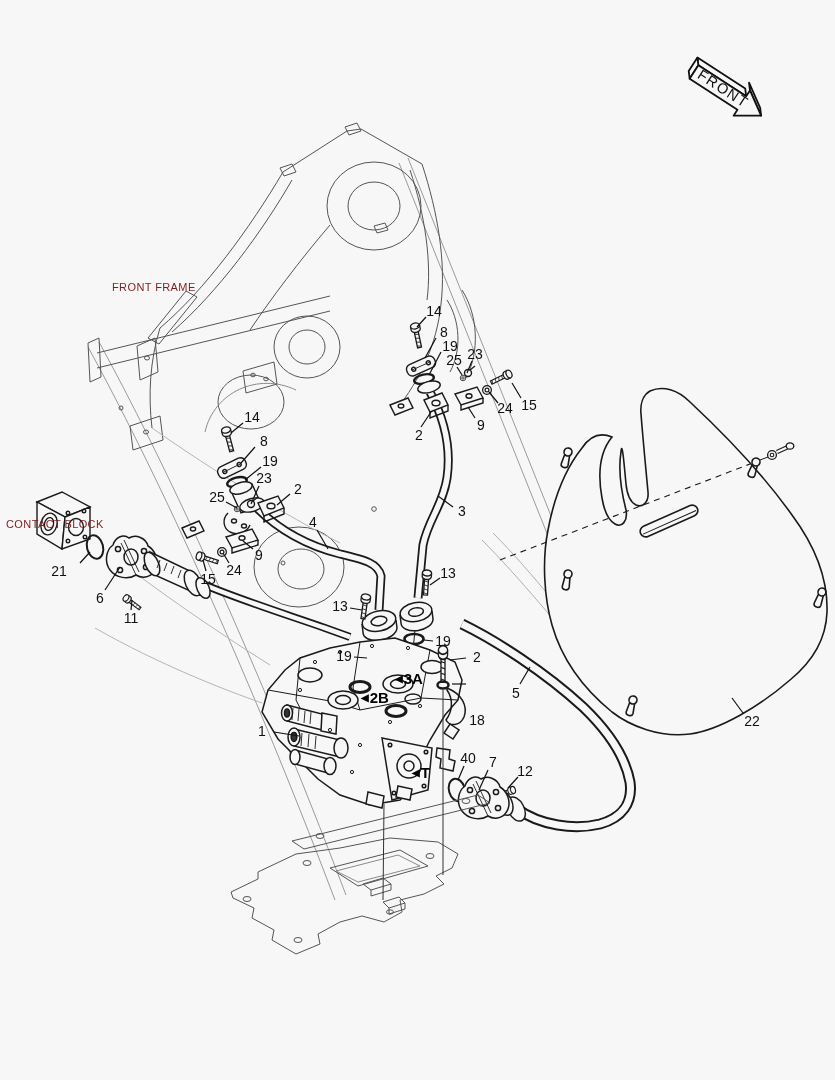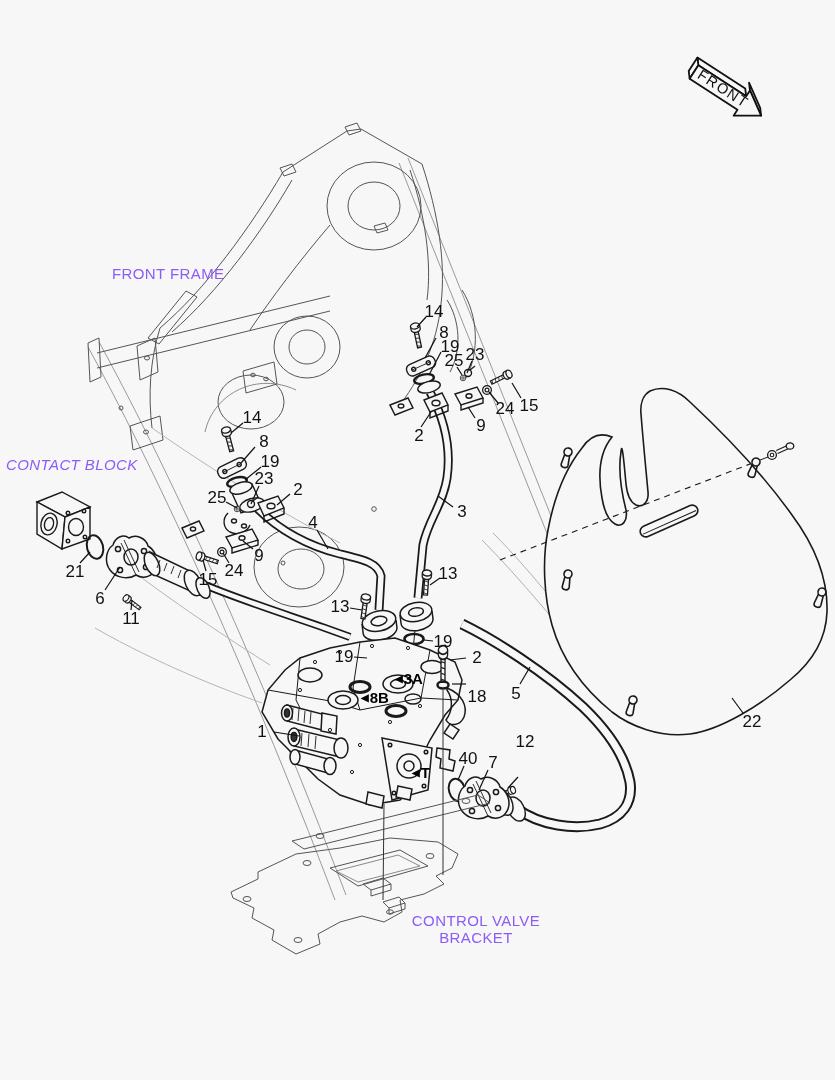--- a/index.html
+++ b/index.html
@@ -1,23 +1,23 @@
 <!DOCTYPE html>
 <html><head>
 <meta charset="utf-8">
 <style>
   html,body{margin:0;padding:0;background:#e4e4e4;}
   #stage{position:relative;width:835px;height:1080px;background:#f7f7f7;overflow:hidden;
          font-family:"Liberation Sans",sans-serif;}
   #art{position:absolute;left:0;top:0;}
   #overlay{position:absolute;left:0;top:0;width:835px;height:1080px;pointer-events:none;}
-  .part-num{position:absolute;transform:translate(-50%,-50%);font-size:17px;color:#111;
+  .part-num{position:absolute;transform:translate(-50%,-50%);font-size:14px;color:#111;
             white-space:nowrap;line-height:1;}
-  .cap-label{position:absolute;font-size:15px;color:#8b5cf6;letter-spacing:.4px;white-space:nowrap;
-             line-height:1.15;}
+  .cap-label{position:absolute;font-size:11px;color:#7f1d1d;letter-spacing:.4px;white-space:nowrap;
+             line-height:1.15;margin-top:16px;}
   .center-label{transform:translate(-50%,0);text-align:center;}
   .port-label{position:absolute;transform:translate(-50%,-50%);font-weight:bold;font-size:15px;
               color:#000;white-space:nowrap;line-height:1;display:flex;align-items:center;gap:1px;}
   .port-label .tri{font-size:10px;line-height:1;}
   #front-text{position:absolute;left:699px;top:66px;font-size:14.5px;letter-spacing:1.5px;
               color:#111;transform:rotate(33deg);transform-origin:0 50%;line-height:1;}
 </style>
 </head>
 <body>
 
@@ -466,38 +466,34 @@
         <line x1="350" y1="608" x2="362" y2="610"></line>
         <line x1="354" y1="657" x2="367" y2="658"></line>
         <line x1="80" y1="563" x2="90" y2="552"></line>
         <line x1="105" y1="590" x2="120" y2="567"></line>
         <line x1="131" y1="610" x2="132" y2="600"></line>
       </g>
 </svg>
 
 <div id="overlay">
   <div class="cap-label" style="left:112px;top:265px;">FRONT FRAME</div>
-  <div class="cap-label" style="left:6px;top:456px;font-style:italic;">CONTACT BLOCK</div>
-  <div class="cap-label center-label" style="left:476px;top:912px;">
-    <div>CONTROL VALVE</div>
-    <div>BRACKET</div>
-  </div>
+  <div class="cap-label" style="left:6px;top:502px;">CONTACT BLOCK</div>
   <div id="front-text">FRONT</div>
   <div id="labels-root">
         <span class="part-num" style="left: 262px; top: 731px;">1</span>
         <span class="part-num" style="left: 419px; top: 435px;">2</span>
         <span class="part-num" style="left: 462px; top: 511px;">3</span>
         <span class="part-num" style="left: 448px; top: 573px;">13</span>
         <span class="part-num" style="left: 443px; top: 641px;">19</span>
         <span class="part-num" style="left: 477px; top: 657px;">2</span>
-        <span class="part-num" style="left: 477px; top: 696px;">18</span>
+        <span class="part-num" style="left: 477px; top: 720px;">18</span>
         <span class="part-num" style="left: 516px; top: 693px;">5</span>
         <span class="part-num" style="left: 468px; top: 758px;">40</span>
         <span class="part-num" style="left: 493px; top: 762px;">7</span>
-        <span class="part-num" style="left: 525px; top: 741px;">12</span>
+        <span class="part-num" style="left: 525px; top: 771px;">12</span>
         <span class="part-num" style="left: 752px; top: 721px;">22</span>
         <span class="part-num" style="left: 434px; top: 311px;">14</span>
         <span class="part-num" style="left: 444px; top: 332px;">8</span>
         <span class="part-num" style="left: 450px; top: 346px;">19</span>
         <span class="part-num" style="left: 454px; top: 360px;">25</span>
         <span class="part-num" style="left: 475px; top: 354px;">23</span>
         <span class="part-num" style="left: 505px; top: 408px;">24</span>
         <span class="part-num" style="left: 529px; top: 405px;">15</span>
         <span class="part-num" style="left: 481px; top: 425px;">9</span>
         <span class="part-num" style="left: 252px; top: 417px;">14</span>
@@ -505,30 +501,30 @@
         <span class="part-num" style="left: 270px; top: 461px;">19</span>
         <span class="part-num" style="left: 264px; top: 478px;">23</span>
         <span class="part-num" style="left: 298px; top: 489px;">2</span>
         <span class="part-num" style="left: 217px; top: 497px;">25</span>
         <span class="part-num" style="left: 313px; top: 522px;">4</span>
         <span class="part-num" style="left: 259px; top: 555px;">9</span>
         <span class="part-num" style="left: 234px; top: 570px;">24</span>
         <span class="part-num" style="left: 208px; top: 579px;">15</span>
         <span class="part-num" style="left: 340px; top: 606px;">13</span>
         <span class="part-num" style="left: 344px; top: 656px;">19</span>
-        <span class="part-num" style="left: 75px; top: 571px;">21</span>
+        <span class="part-num" style="left: 59px; top: 571px;">21</span>
         <span class="part-num" style="left: 100px; top: 598px;">6</span>
         <span class="part-num" style="left: 131px; top: 618px;">11</span>
         <span class="port-label" style="left: 409px; top: 678px;">
           <span class="tri">◀</span>
           <span>3A</span>
         </span>
         <span class="port-label" style="left: 375px; top: 697px;">
           <span class="tri">◀</span>
-          <span>8B</span>
+          <span>2B</span>
         </span>
         <span class="port-label" style="left: 421px; top: 772px;">
           <span class="tri">◀</span>
           <span>T</span>
         </span>
       </div>
 </div>
 
 </div>
 

